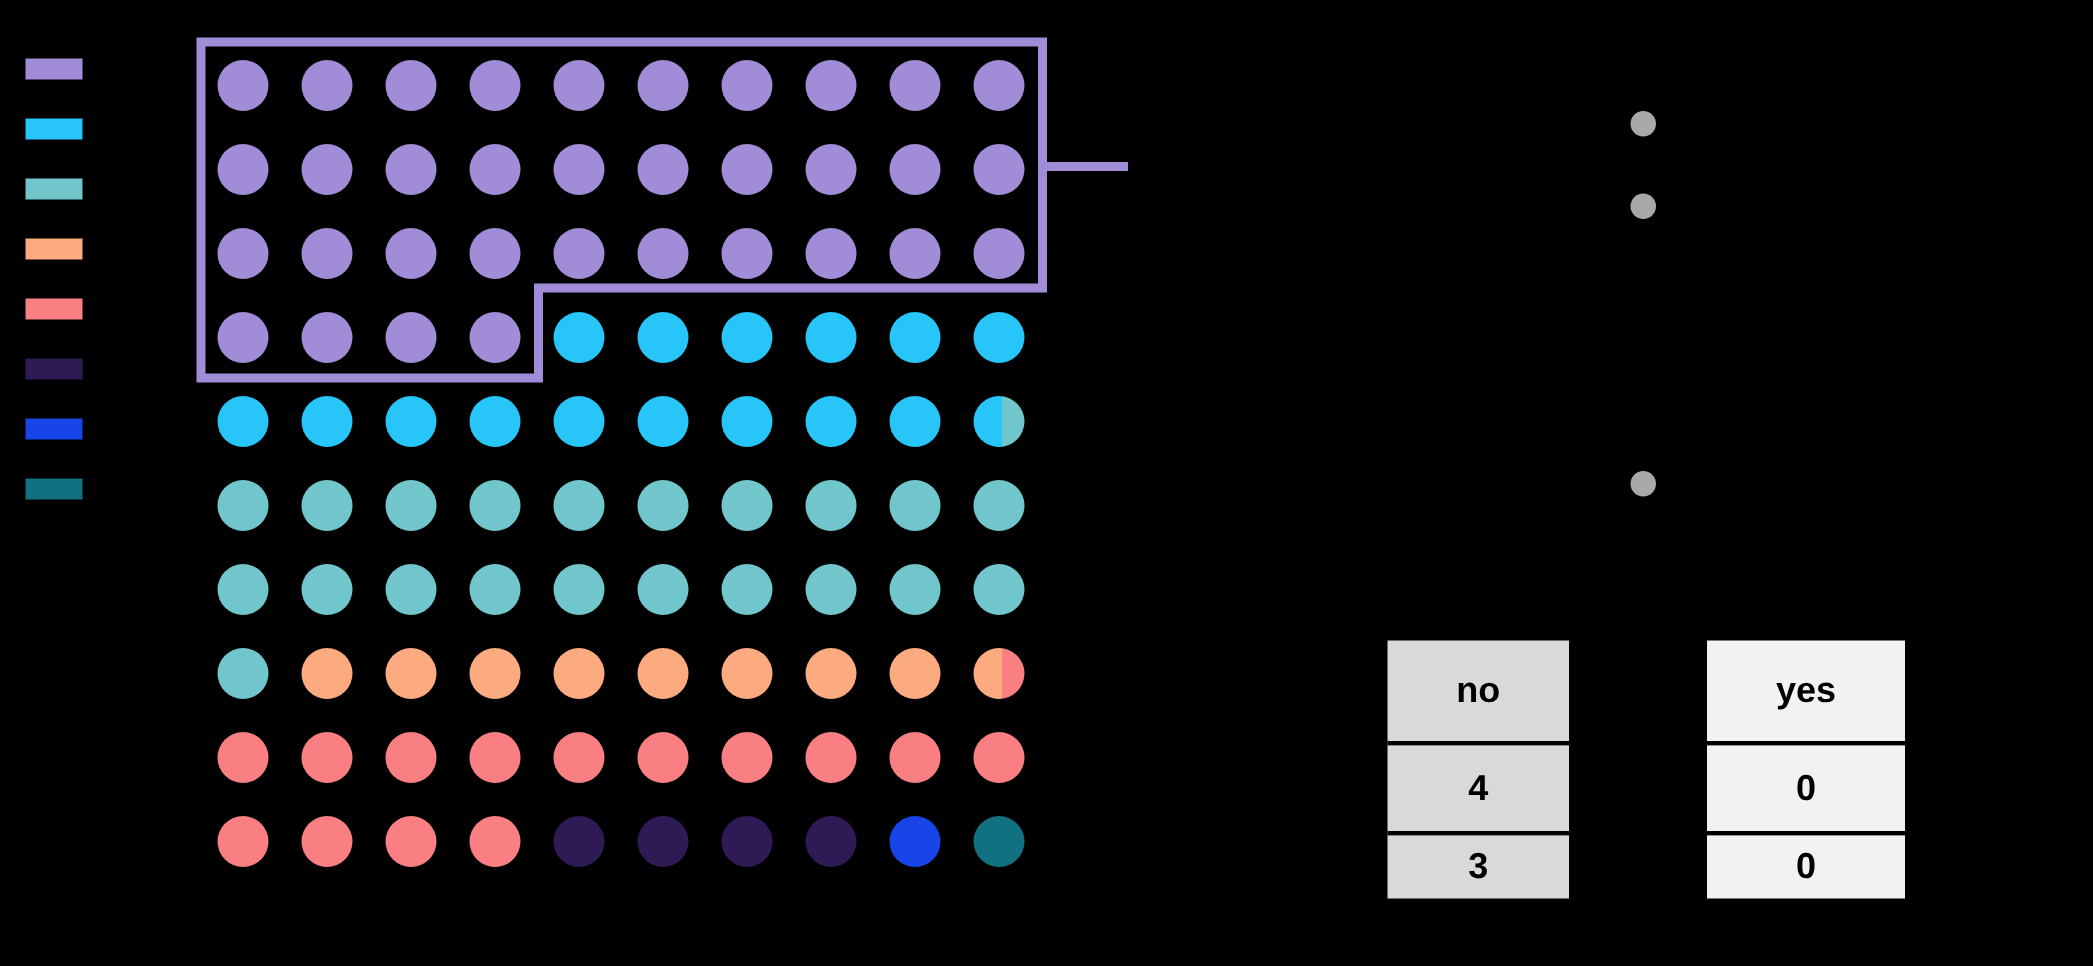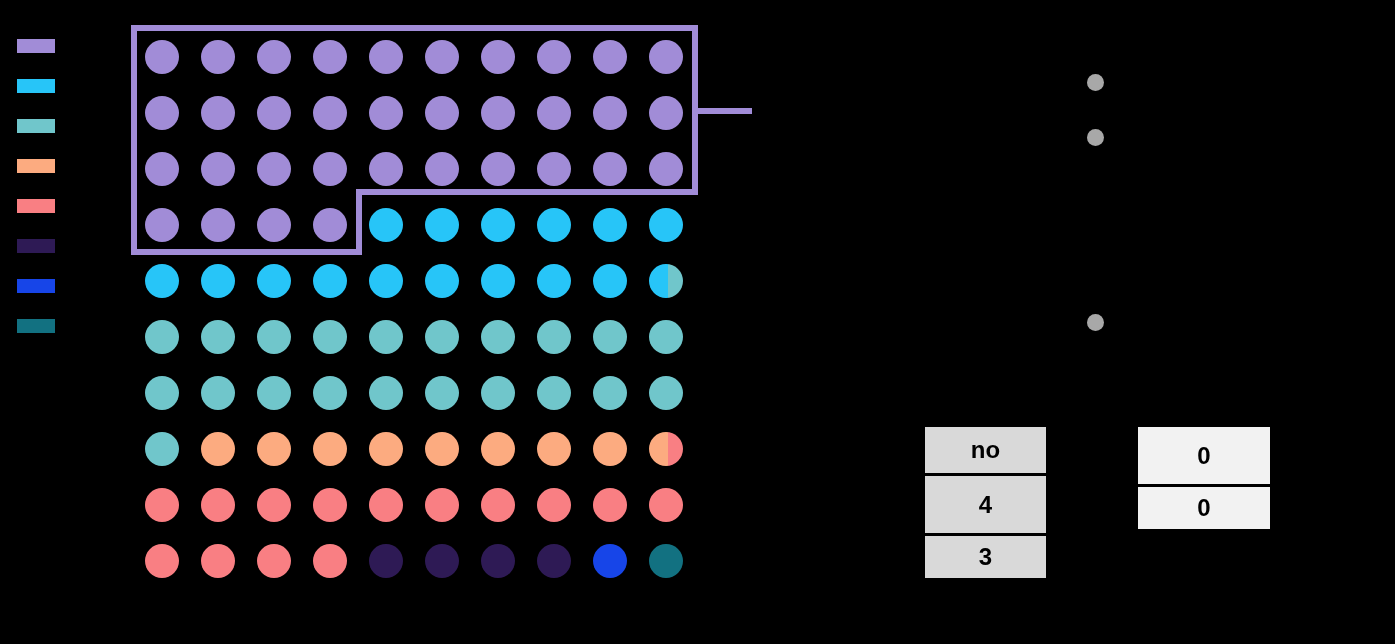--- a/index.html
+++ b/index.html
@@ -55,21 +55,21 @@
     justify-content: center;
     font-weight: bold;
     font-size: 24px;
     color: #000000;
   }
   .mini-table .cell.sep {
     border-bottom: 3px solid #000000;
   }
   #table-no  { left: 925px;  width: 121px; }
   #table-yes { left: 1138px; width: 132px; }
-  .cell.h-header { height: 49px; }
+  .cell.h-header { height: 70px; }
   .cell.h-mid    { height: 60px; }
   .cell.h-last   { height: 42px; }
 </style>
 </head>
 <body>
 
 <div id="canvas">
 
   <div id="legend">
       <div class="swatch" style="top: 39px; background: rgb(161, 140, 215);"></div>
@@ -196,17 +196,18 @@
       <div class="tree-node" style="left: 1086.5px; top: 313.5px; background: rgb(168, 168, 168);"></div>
     </div>
 
   <div id="table-no" class="mini-table">
     <div class="cell h-header sep" style="background: rgb(217, 217, 217);">no</div>
     <div class="cell h-mid sep" style="background: rgb(217, 217, 217);">4</div>
     <div class="cell h-last" style="background: rgb(217, 217, 217);">3</div>
   </div>
 
   <div id="table-yes" class="mini-table">
+    <div class="cell h-header sep" style="background: rgb(242, 242, 242);">yes</div>
     <div class="cell h-mid sep" style="background: rgb(242, 242, 242);">0</div>
     <div class="cell h-last" style="background: rgb(242, 242, 242);">0</div>
   </div>
 
 </div>
 
 </body></html>

